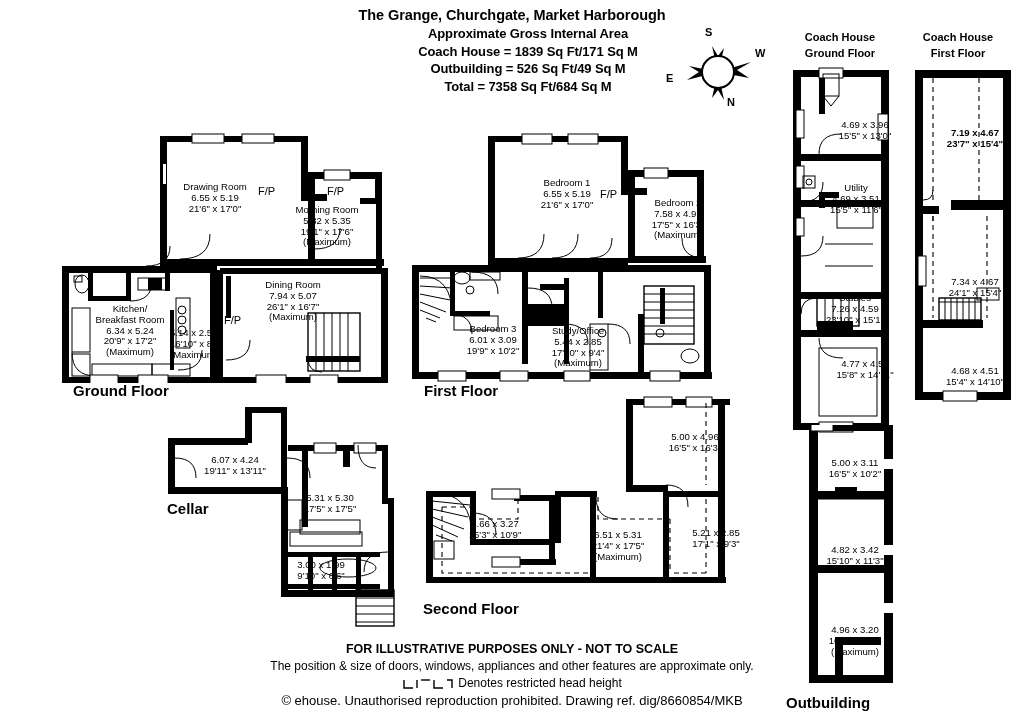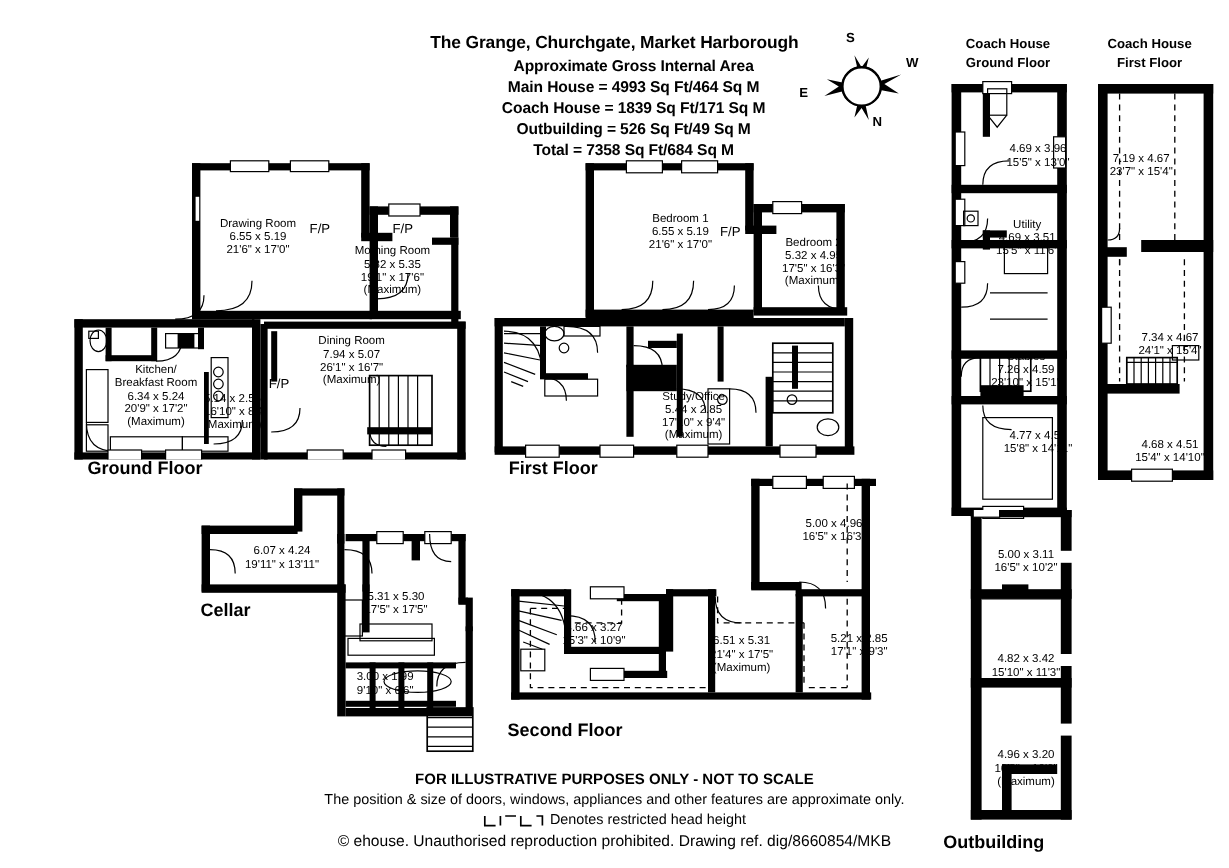--- a/index.html
+++ b/index.html
@@ -7,21 +7,21 @@
   body{
     width:1024px;height:723px;position:relative;overflow:hidden;
     font-family:"Liberation Sans","DejaVu Sans",sans-serif;
     color:#000000;
   }
   #stage{position:absolute;left:0;top:0;width:1024px;height:723px;}
 
   
   .header{position:absolute;left:0;top:6px;width:1024px;text-align:center;pointer-events:none;}
   .header .ln{font-weight:bold;letter-spacing:-0.1px;}
-  .h-title{font-size:14.5px;line-height:19px;margin-top:21px;}
+  .h-title{font-size:14.5px;line-height:19px;}
   .h-sub{font-size:13px;line-height:17.5px;padding-left:32px;}
 
   
   .compass{position:absolute;left:663px;top:24px;width:110px;height:96px;}
   .compass .lbl{position:absolute;font-size:11px;font-weight:bold;}
 
   
   .sect-title{position:absolute;font-size:15px;font-weight:bold;white-space:nowrap;}
   .panel-title{position:absolute;font-size:11px;font-weight:bold;text-align:center;line-height:15.5px;white-space:nowrap;}
 
@@ -47,21 +47,20 @@
   .dash{stroke:#000;stroke-width:1.1;fill:none;stroke-dasharray:5 4;}
 </style>
 </head>
 <body>
 
 <div id="stage">
 
   <div class="header">
     <div class="ln h-title">The Grange, Churchgate, Market Harborough</div>
     <div class="ln h-sub">Approximate Gross Internal Area</div>
-    <div class="ln h-sub">Main House = 4993 Sq Ft/464 Sq M</div>
     <div class="ln h-sub">Coach House = 1839 Sq Ft/171 Sq M</div>
     <div class="ln h-sub">Outbuilding = 526 Sq Ft/49 Sq M</div>
     <div class="ln h-sub">Total = 7358 Sq Ft/684 Sq M</div>
   </div>
 
   <div class="compass">
     <svg width="110" height="96" viewBox="0 0 110 96">
       <circle cx="55" cy="48" r="16" class="thin2"></circle>
 
       <path d="M55 48 L49 22 L55 32 L61 24 Z" fill="#000"></path>
@@ -309,25 +308,30 @@
 
   <div class="rl" style="left:512px;top:178px;width:110px;">
     <span class="nm">Bedroom 1</span>
     <span class="dm">6.55 x 5.19</span>
     <span class="dm">21'6" x 17'0"</span>
   </div>
   <div class="fp" style="left:600px;top:188px;">F/P</div>
 
   <div class="rl" style="left:628px;top:198px;width:100px;">
     <span class="nm">Bedroom 2</span>
-    <span class="dm">5.32 x 4.95</span>
+    <span class="dm">7.58 x 4.95</span>
     <span class="dm">17'5" x 16'3"</span>
     <span class="dm">(Maximum)</span>
   </div>
 
+  <div class="rl" style="left:443px;top:324px;width:100px;">
+    <span class="nm">Bedroom 3</span>
+    <span class="dm">6.01 x 3.09</span>
+    <span class="dm">19'9" x 10'2"</span>
+  </div>
 
   <div class="rl" style="left:528px;top:326px;width:100px;">
     <span class="nm">Study/Office</span>
     <span class="dm">5.44 x 2.85</span>
     <span class="dm">17'10" x 9'4"</span>
     <span class="dm">(Maximum)</span>
   </div>
 
   <div class="sect-title" style="left:424px;top:382px;">First Floor</div>
 
@@ -595,21 +599,21 @@
         <line x1="42" y1="232" x2="42" y2="254"></line>
       <line x1="48" y1="232" x2="48" y2="254"></line>
         <line x1="54" y1="232" x2="54" y2="254"></line>
       <line x1="60" y1="232" x2="60" y2="254"></line>
         <line x1="66" y1="232" x2="66" y2="254"></line>
       <rect x="68" y="222" width="22" height="12"></rect>
       <path d="M14 134 Q24 134 24 124"></path>
     </g>
   </svg>
 
-  <div class="rl" style="left:906px;top:128px;width:90px;">
+  <div class="rl" style="left:930px;top:128px;width:90px;font-weight:bold;">
     <span class="dm">7.19 x 4.67</span>
     <span class="dm">23'7" x 15'4"</span>
   </div>
   <div class="rl" style="left:930px;top:277px;width:90px;">
     <span class="dm">7.34 x 4.67</span>
     <span class="dm">24'1" x 15'4"</span>
   </div>
   <div class="rl" style="left:930px;top:366px;width:90px;">
     <span class="dm">4.68 x 4.51</span>
     <span class="dm">15'4" x 14'10"</span>

